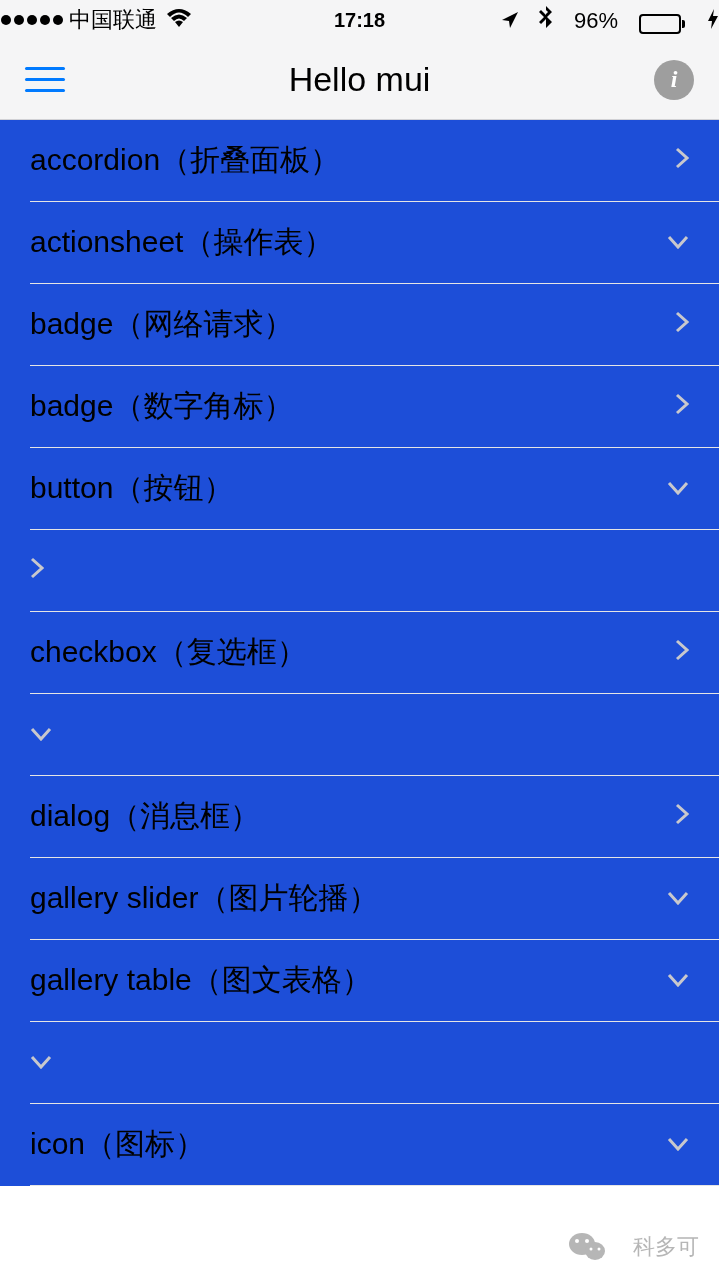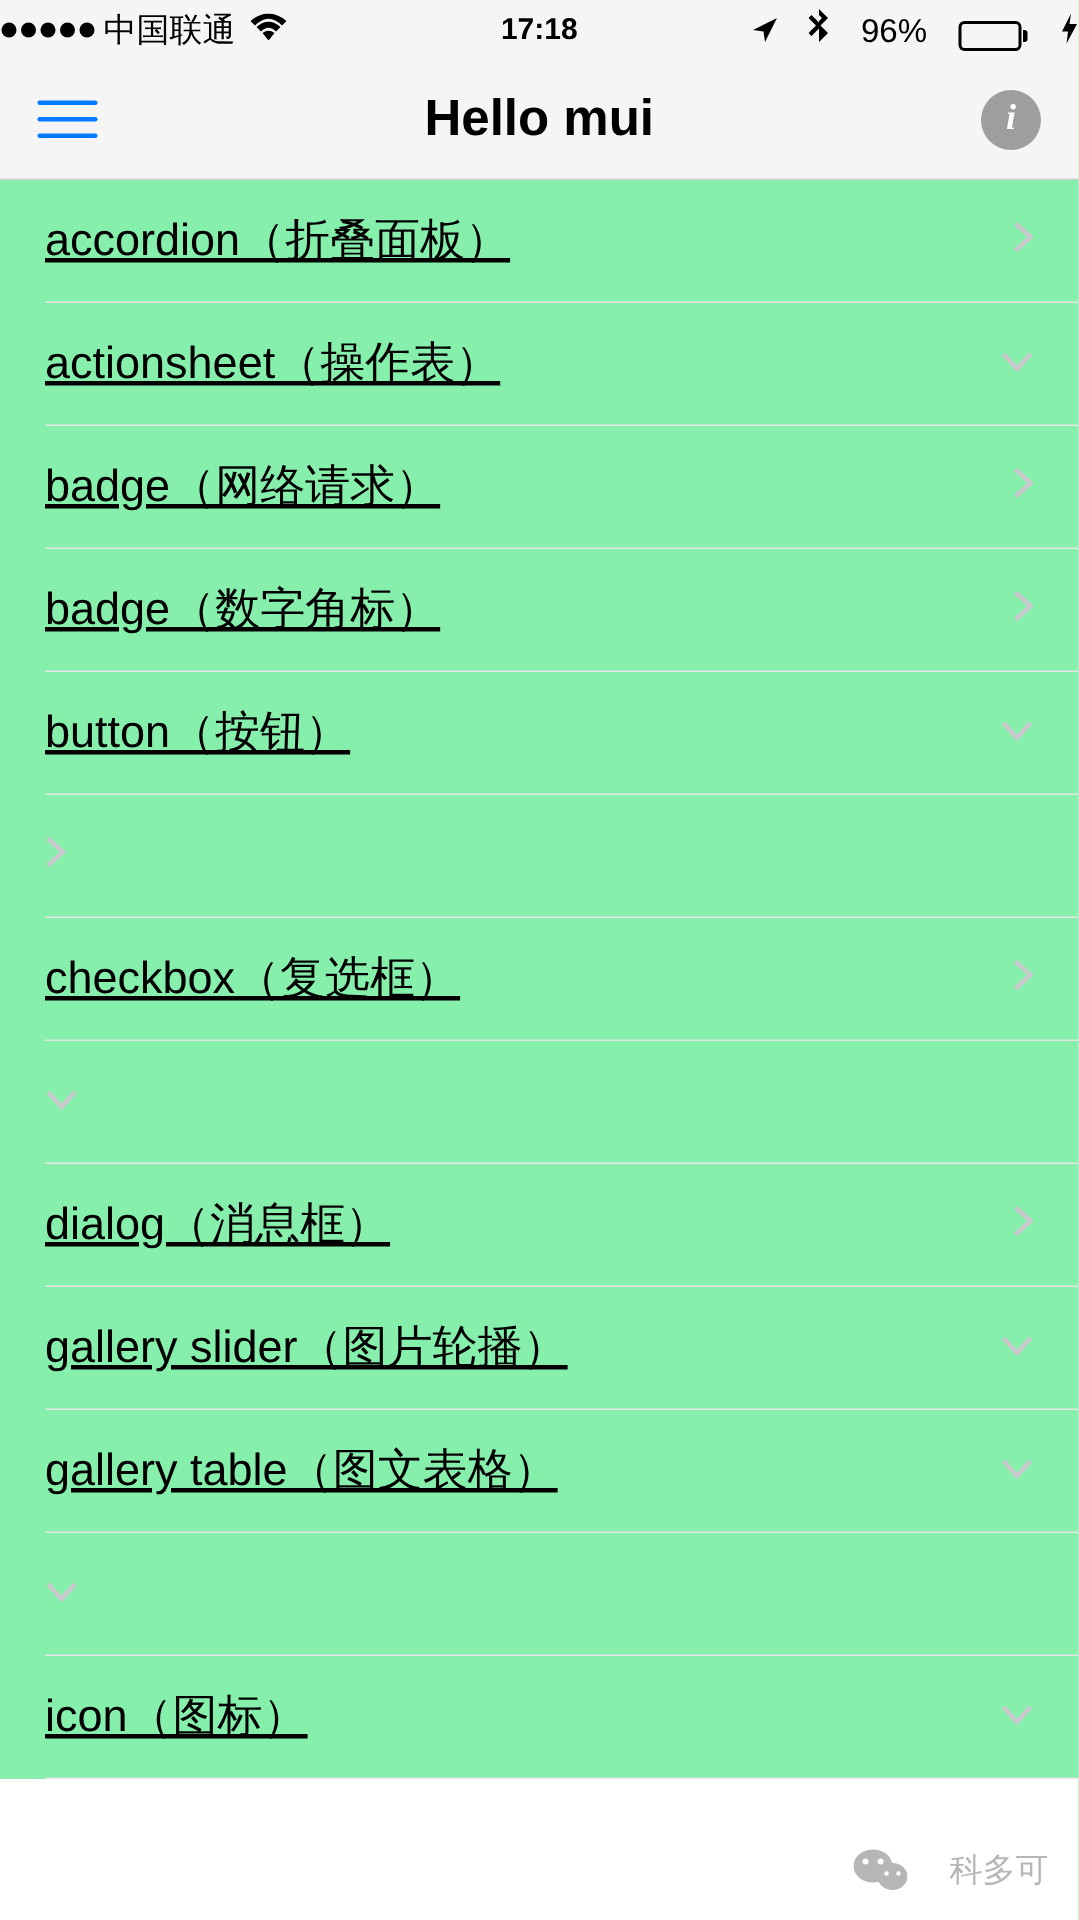--- a/index.html
+++ b/index.html
@@ -101,21 +101,21 @@
       cursor: pointer;
     }
     .menu-icon span {
       width: 40px;
       height: 3px;
       background: #007aff;
       border-radius: 2px;
     }
     .nav-title {
       font-size: 34px;
-      font-weight: 700;
+      font-weight: 400;
       color: #000;
       position: absolute;
       left: 50%;
       transform: translateX(-50%);
     }
     .info-icon {
       width: 40px;
       height: 40px;
       background: #9e9e9e;
       border-radius: 50%;
@@ -123,22 +123,21 @@
       align-items: center;
       justify-content: center;
       color: #fff;
       font-size: 24px;
       font-weight: bold;
       font-family: Georgia, serif;
       font-style: italic;
       cursor: pointer;
     }
     .list {
-      background: #86efac;
-      text-decoration: underline;
+      background: #1d4ed8;
     }
     .list-item {
       height: 82px;
       display: flex;
       align-items: center;
       justify-content: space-between;
       padding: 0 30px;
       border-bottom: 1px solid #e5e5e5;
       margin-left: 30px;
       padding-left: 0;

